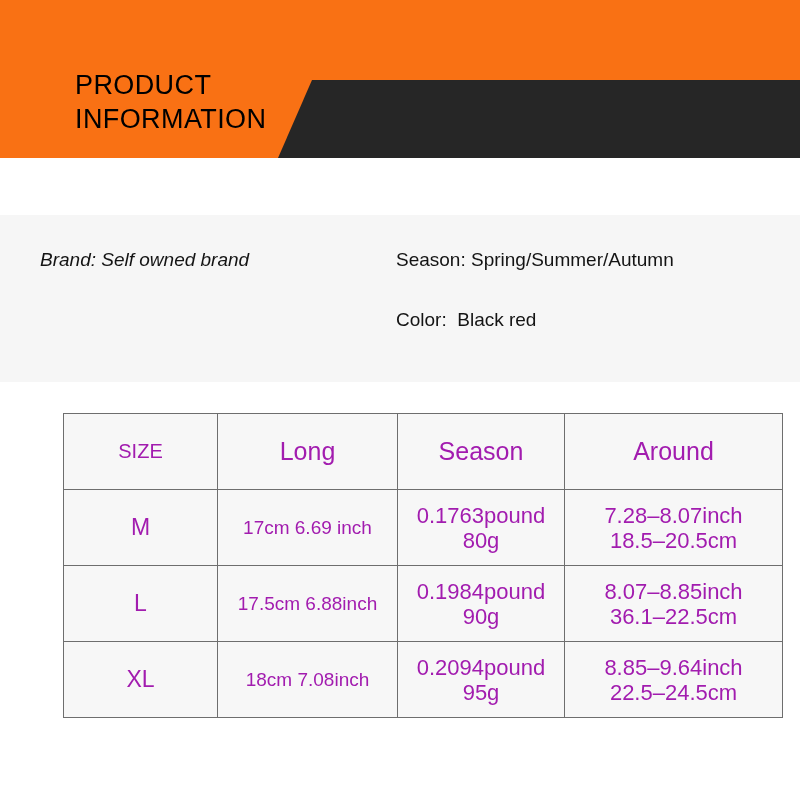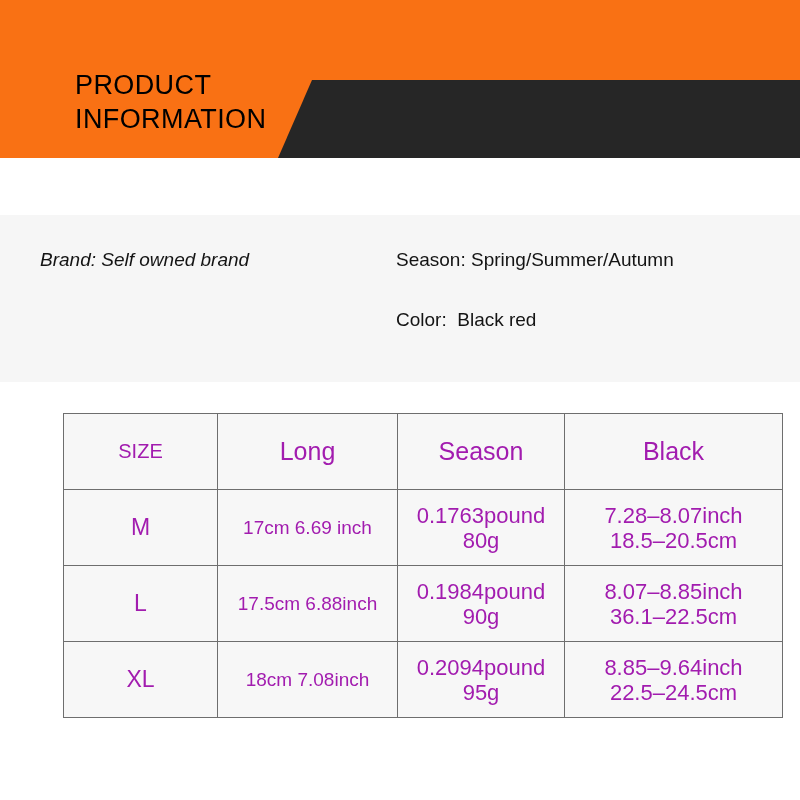--- a/index.html
+++ b/index.html
@@ -129,21 +129,21 @@
     <span class="info-cell right">Color:  Black red</span>
   </div>
 </div>
 
 <table class="size-table">
   <tbody>
     <tr class="row-head head">
       <td class="col-size hdr-size">SIZE</td>
       <td class="col-long">Long</td>
       <td class="col-weight">Season</td>
-      <td class="col-around">Black</td>
+      <td class="col-around">Around</td>
     </tr>
 
     <tr class="row-body">
       <td class="col-size cell-size">M</td>
       <td class="col-long cell-long">17cm 6.69 inch</td>
       <td class="col-weight cell-multi">0.1763pound
 80g</td>
       <td class="col-around cell-multi">7.28–8.07inch
 18.5–20.5cm</td>
     </tr>

